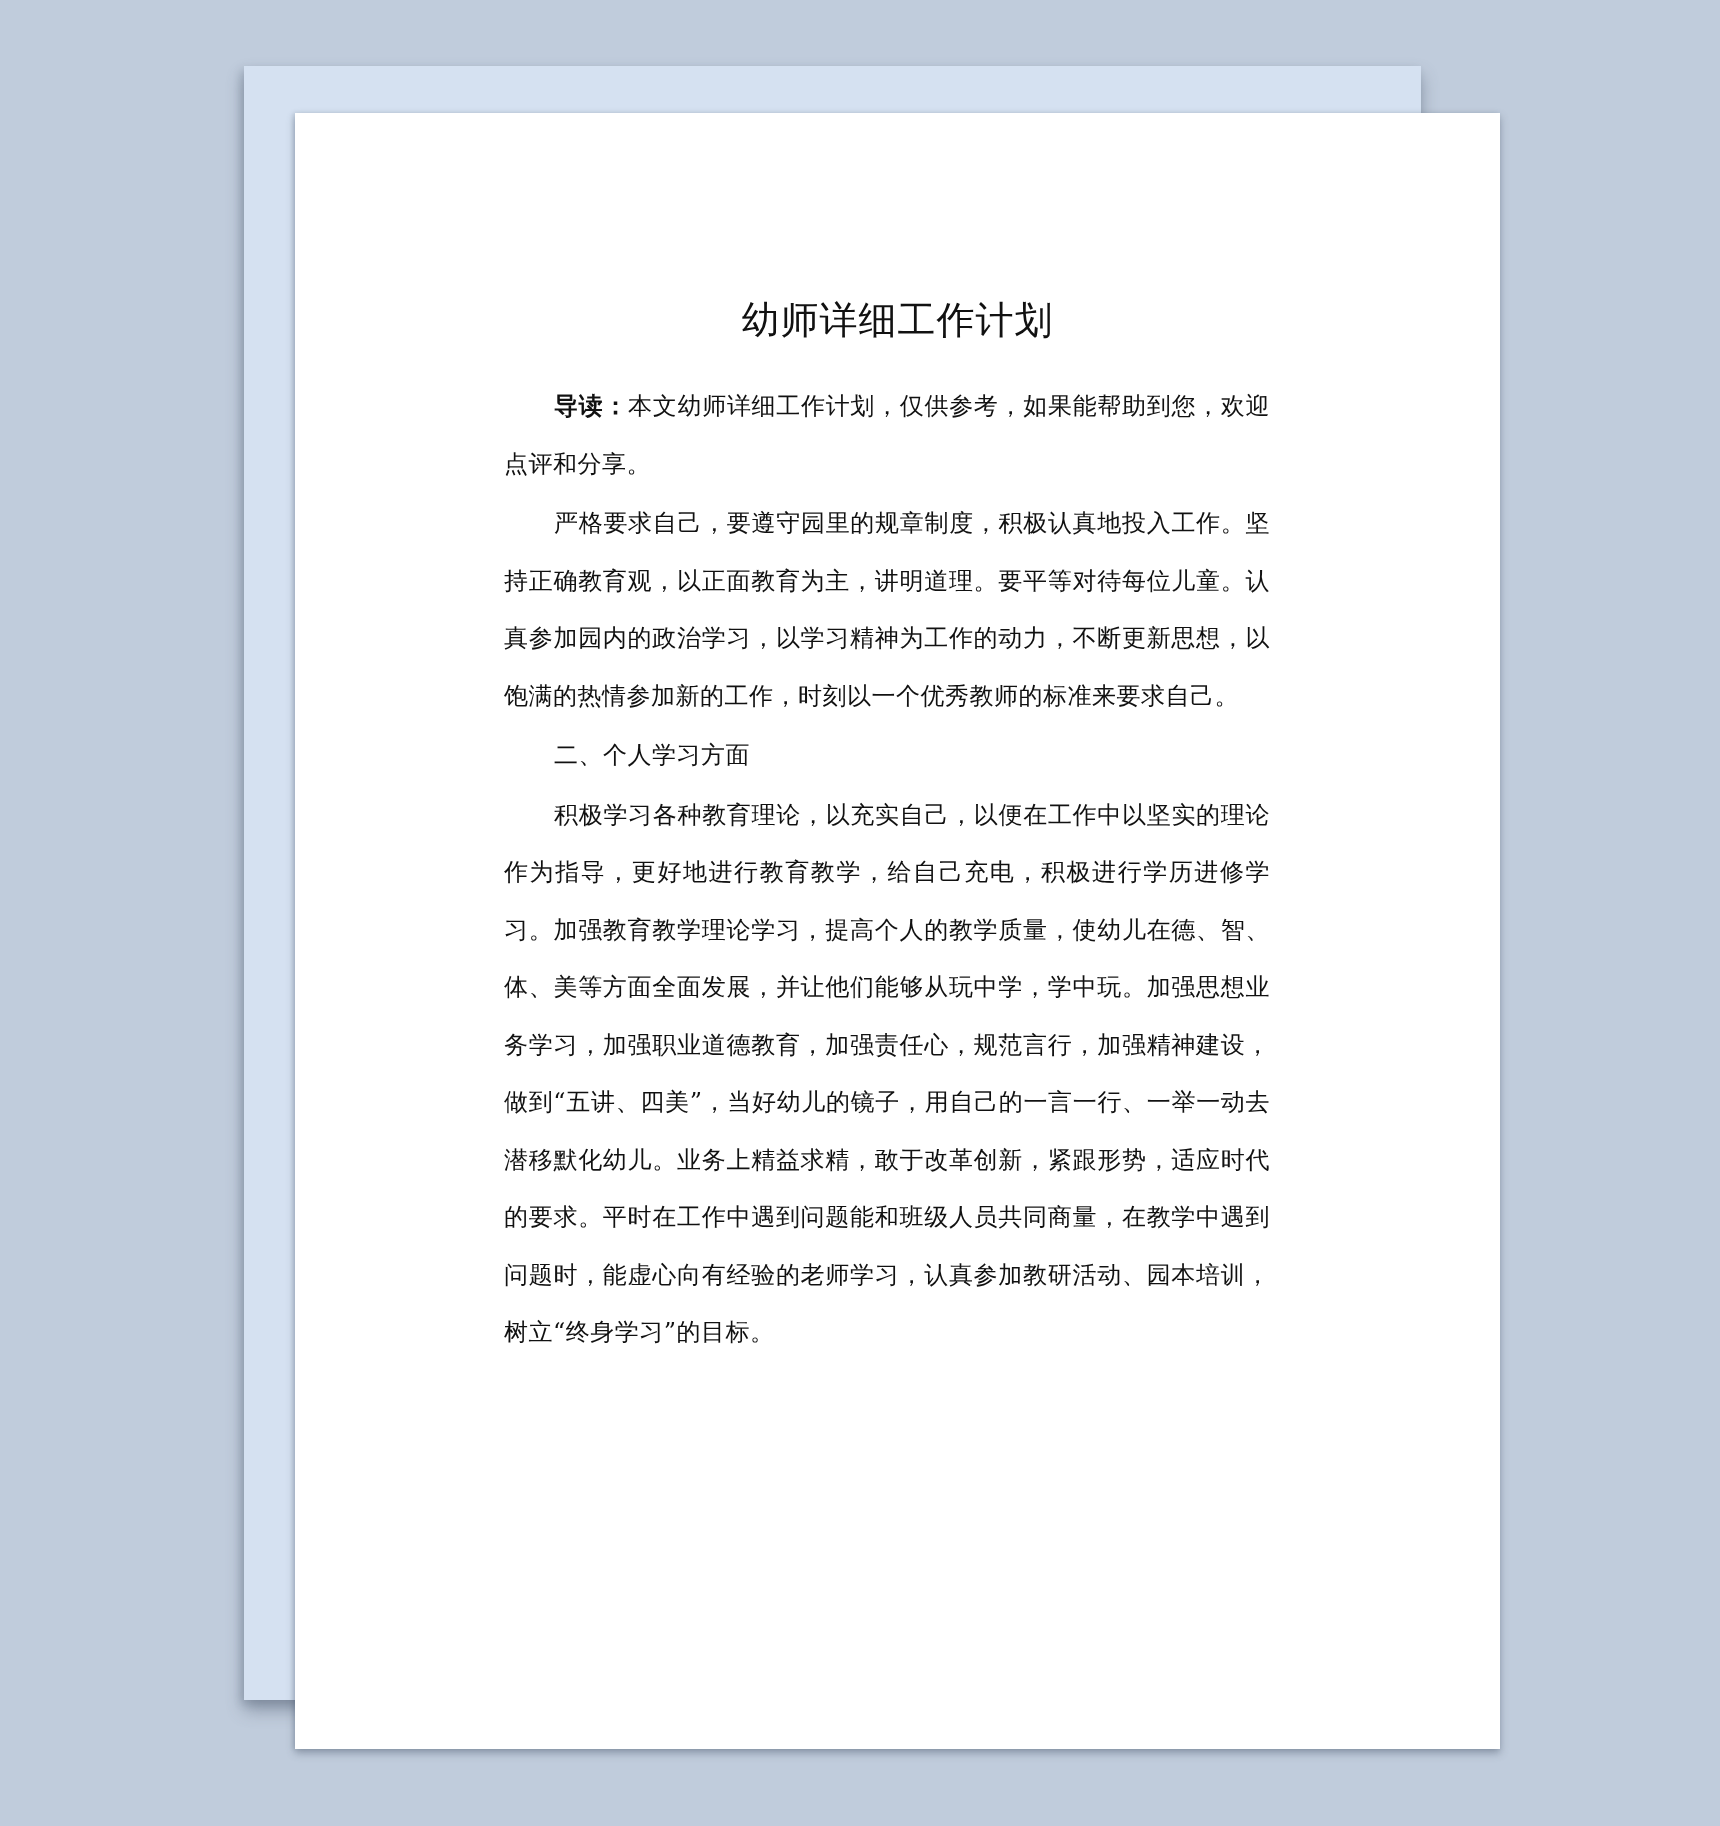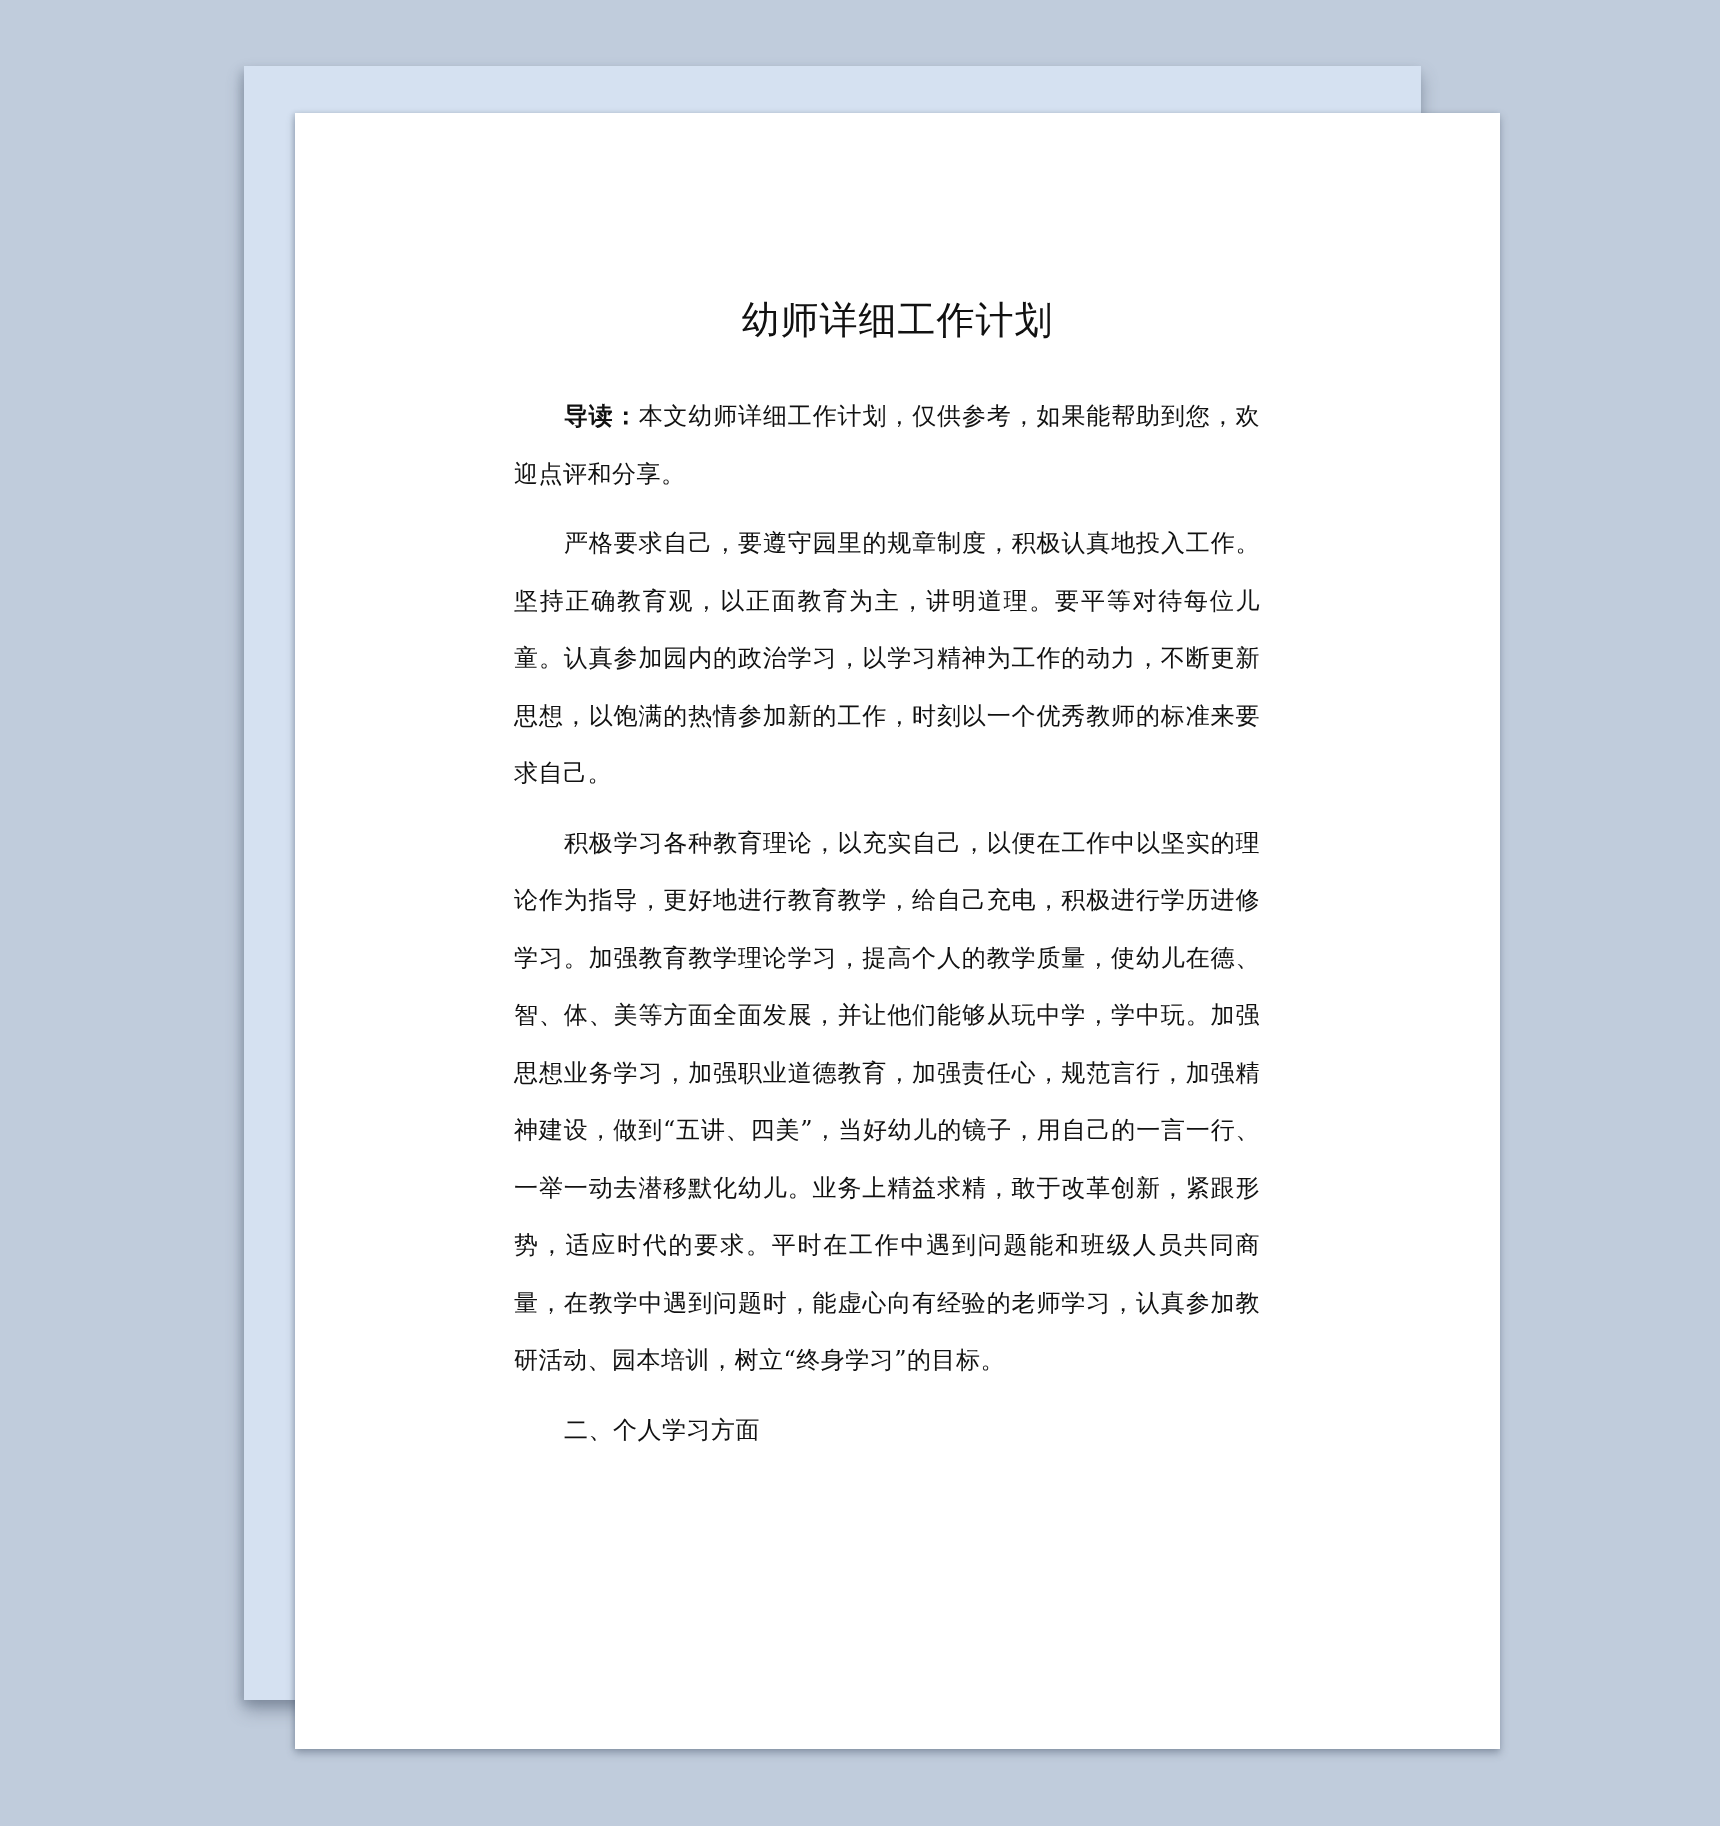--- a/index.html
+++ b/index.html
@@ -36,21 +36,21 @@
     margin: 0;
     font-weight: normal;
   }
   .doc-body {
     position: absolute;
     left: 207px;
     top: 262px;
     width: 770px;
   }
   .para {
-    margin: 12px;
+    margin: 2px;
     font-size: 24px;
     line-height: 57.5px;
     color: #111;
     text-indent: 50px;
     text-align: justify;
     letter-spacing: 0.5px;
     word-break: break-all;
   }
   .para.heading { text-indent: 50px; }
   .lead-label { font-weight: bold; }
@@ -59,16 +59,16 @@
 <body>
 
 <div class="back-page"></div>
 
 <div class="front-page">
   <h1 class="doc-title">幼师详细工作计划</h1>
 
   <div class="doc-body">
     <p class="para"><span class="lead-label">导读：</span><span>本文幼师详细工作计划，仅供参考，如果能帮助到您，欢迎点评和分享。</span></p>
     <p class="para">严格要求自己，要遵守园里的规章制度，积极认真地投入工作。坚持正确教育观，以正面教育为主，讲明道理。要平等对待每位儿童。认真参加园内的政治学习，以学习精神为工作的动力，不断更新思想，以饱满的热情参加新的工作，时刻以一个优秀教师的标准来要求自己。</p>
+    <p class="para heading">二、个人学习方面</p>
     <p class="para">积极学习各种教育理论，以充实自己，以便在工作中以坚实的理论作为指导，更好地进行教育教学，给自己充电，积极进行学历进修学习。加强教育教学理论学习，提高个人的教学质量，使幼儿在德、智、体、美等方面全面发展，并让他们能够从玩中学，学中玩。加强思想业务学习，加强职业道德教育，加强责任心，规范言行，加强精神建设，做到“五讲、四美”，当好幼儿的镜子，用自己的一言一行、一举一动去潜移默化幼儿。业务上精益求精，敢于改革创新，紧跟形势，适应时代的要求。平时在工作中遇到问题能和班级人员共同商量，在教学中遇到问题时，能虚心向有经验的老师学习，认真参加教研活动、园本培训，树立“终身学习”的目标。</p>
-    <p class="para heading">二、个人学习方面</p>
   </div>
 </div>
 
 </body></html>

